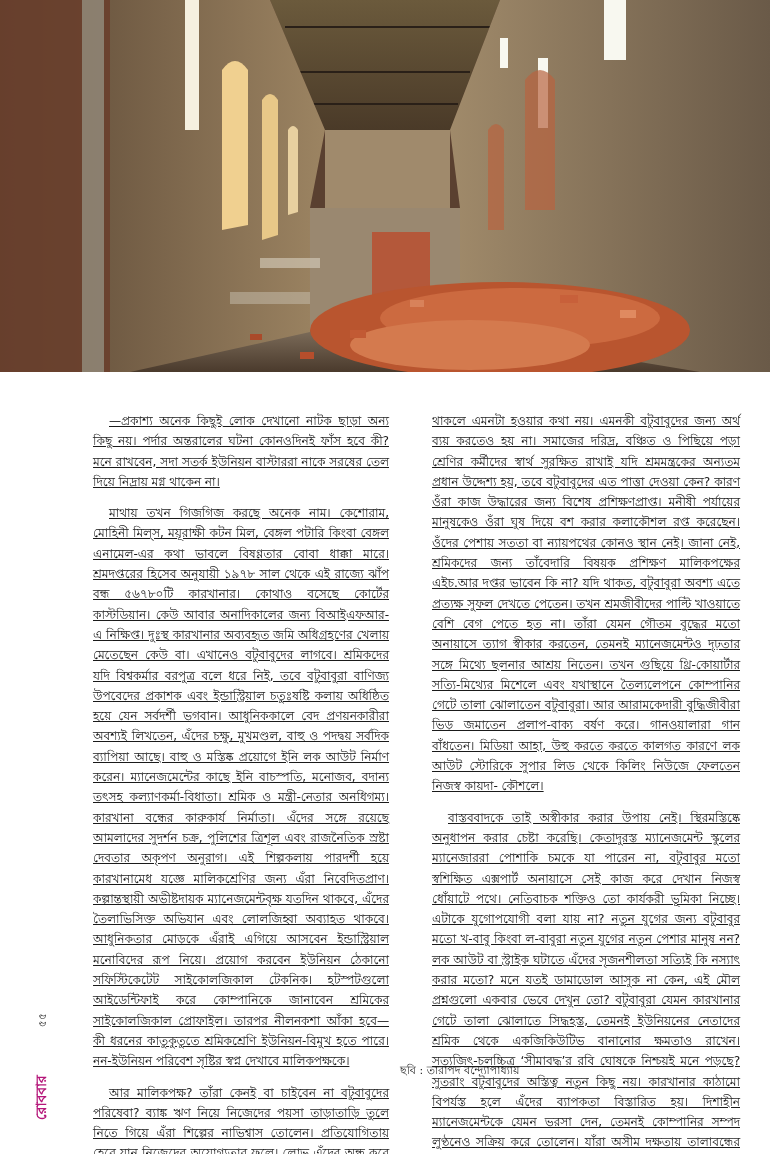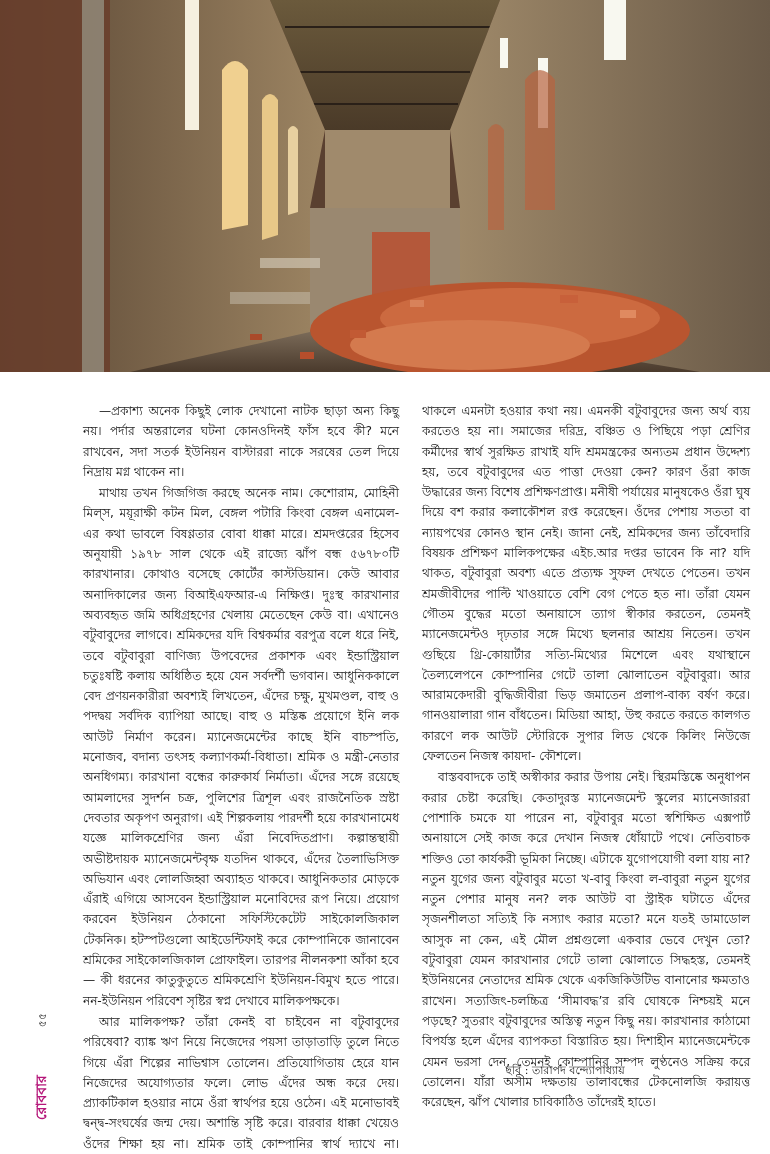--- a/index.html
+++ b/index.html
@@ -5,23 +5,23 @@
     html, body { margin: 0; padding: 0; background: #ffffff; }
     body { width: 770px; height: 1154px; position: relative; overflow: hidden;
       font-family: "DejaVu Sans", sans-serif; color: #1a1a1a; }
     .photo { position: absolute; left: 0; top: 0; width: 770px; height: 372px; overflow: hidden;
       background: #5a4030; }
     .photo svg { display: block; width: 770px; height: 372px; }
     .col { position: absolute; top: 400px; font-size: 12.2px; line-height: 20.3px;
       text-align: justify; letter-spacing: -0.1px; }
     .col.left { left: 82px; width: 318px; }
     .col.right { left: 421px; width: 330px; }
-    .col p { margin: 1px; }
+    .col p { margin: 11px; text-decoration: underline; }
     .col p.indent { text-indent: 16px; }
-    .credit { position: absolute; left: 400px; top: 1062px; width: 330px; text-align: center;
+    .credit { position: absolute; left: 400px; top: 1062px; width: 330px; text-align: left;
       font-size: 11px; color: #1a1a1a; }
     .sidebar { position: absolute; left: 30px; top: 1010px; width: 24px; height: 110px; }
     .side-title { position: absolute; left: 0; top: 30px; width: 80px; height: 24px;
       transform-origin: 0 0; transform: rotate(-90deg) translate(-80px, 0);
       color: #b5177a; font-size: 14px; font-weight: bold; white-space: nowrap; }
     .side-page { position: absolute; left: 4px; top: 0px; width: 20px; height: 20px;
       transform: rotate(-90deg); font-size: 11px; color: #222; text-align: center; }
   </style>
 </head>
 <body>

